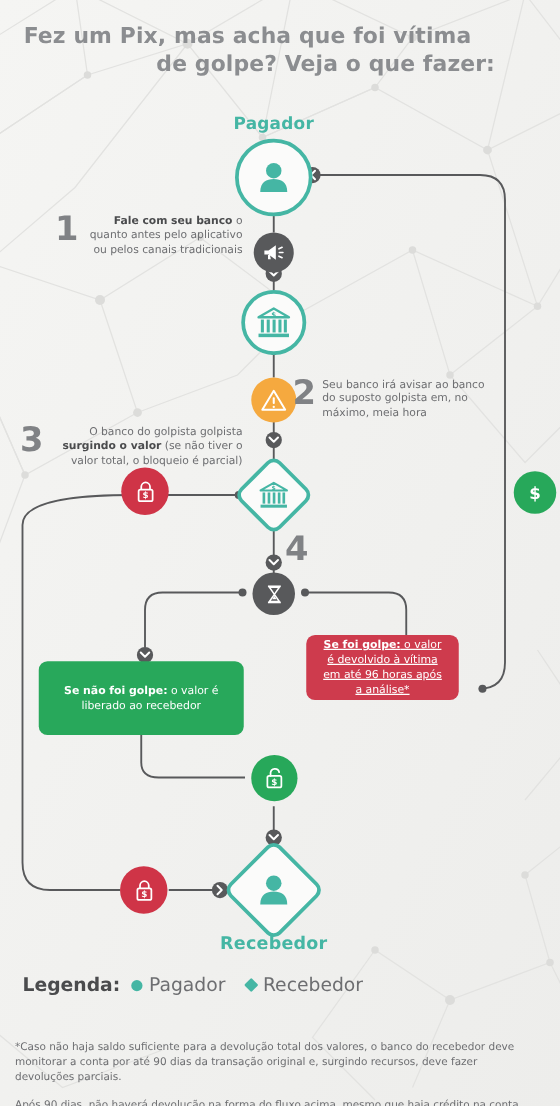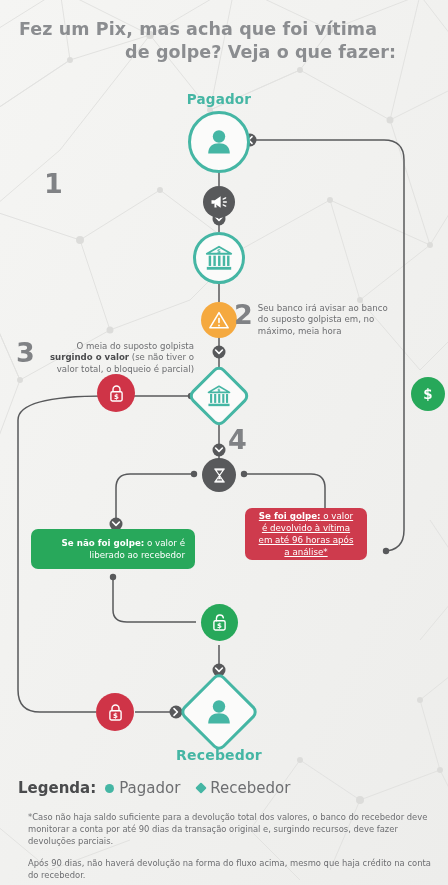--- a/index.html
+++ b/index.html
@@ -70,21 +70,21 @@
   
   .legend{
     position:absolute;left:18px;top:779px;display:flex;align-items:center;gap:7px;
     font-size:15px;color:#6d6e71;
   }
   .legend .lbl{font-weight:bold;color:#4a4b4d;margin-right:2px;}
   .legend .sw-circle{width:9px;height:9px;border-radius:50%;background:#45b6a4;display:inline-block;}
   .legend .sw-diamond{width:8px;height:8px;background:#45b6a4;display:inline-block;transform:rotate(45deg);border-radius:1px;}
   .legend .item{display:flex;align-items:center;gap:5px;margin-right:10px;}
 
-  .notes{position:absolute;left:28px;width:412px;font-size:8.4px;line-height:1.45;color:#6d6e71;}
+  .notes{position:absolute;left:12px;width:412px;font-size:8.4px;line-height:1.45;color:#6d6e71;margin-top:20px;}
   .note1{top:811px;}
   .note2{top:857px;}
 </style>
 </head>
 <body>
 
 <svg class="bgnet" width="448" height="885" viewBox="0 0 448 885">
   <defs>
     <linearGradient id="bgg" x1="0" y1="0" x2="1" y2="1">
       <stop offset="0%" stop-color="#f5f5f3"></stop>
@@ -307,41 +307,44 @@
         <circle cx="16" cy="10.5" r="6.2" fill="#45b6a4"></circle>
         <path d="M5.2 27.5 C5.2 19.8 10.2 17.2 16 17.2 C21.8 17.2 26.8 19.8 26.8 27.5 Z" fill="#45b6a4"></path>
       </svg>
     </div>
   </div>
 
   <div class="role-label" style="left:159px;top:747px;width:120px;font-size:14px;">Recebedor</div>
 
   <div class="step right-al" style="left:44px;top:172px;width:150px;">
     <div class="num">1</div>
+    <div class="txt">
+      <b>Fale com seu banco</b><span> o quanto antes pelo aplicativo ou pelos canais tradicionais</span>
+    </div>
   </div>
 
   <div class="step left-al" style="left:234px;top:303px;width:160px;">
     <div class="num">2</div>
     <div class="txt">
       <span>Seu banco irá avisar ao banco do suposto golpista em, no máximo, meia hora</span>
     </div>
   </div>
 
   <div class="step right-al" style="left:16px;top:341px;width:178px;">
     <div class="num">3</div>
     <div class="txt">
-      <span>O meia do suposto golpista </span><b>surgindo o valor</b><span> (se não tiver o valor total, o bloqueio é parcial)</span>
+      <span>O banco do golpista golpista </span><b>surgindo o valor</b><span> (se não tiver o valor total, o bloqueio é parcial)</span>
     </div>
   </div>
 
   <div class="step left-al" style="left:228px;top:428px;width:165px;">
     <div class="num">4</div>
   </div>
 
-  <div class="resbox res-green" style="left:31px;top:529px;width:164px;height:40px;text-align:right;">
+  <div class="resbox res-green" style="left:31px;top:529px;width:164px;height:59px;">
     <div>
       <b>Se não foi golpe:</b><span> o valor é liberado ao recebedor</span>
     </div>
   </div>
 
   <div class="resbox res-red" style="left:245px;top:508px;width:122px;height:52px;text-decoration:underline;">
     <div>
       <b>Se foi golpe:</b><span> o valor é devolvido à vítima em até 96 horas após a análise*</span>
     </div>
   </div>

